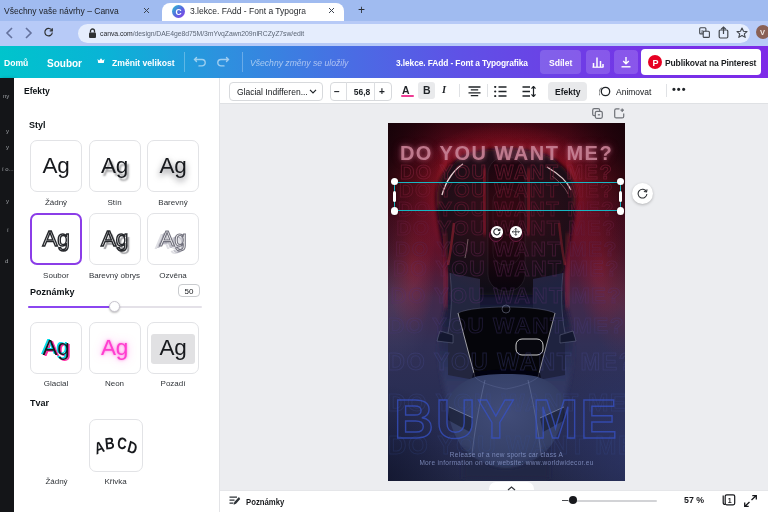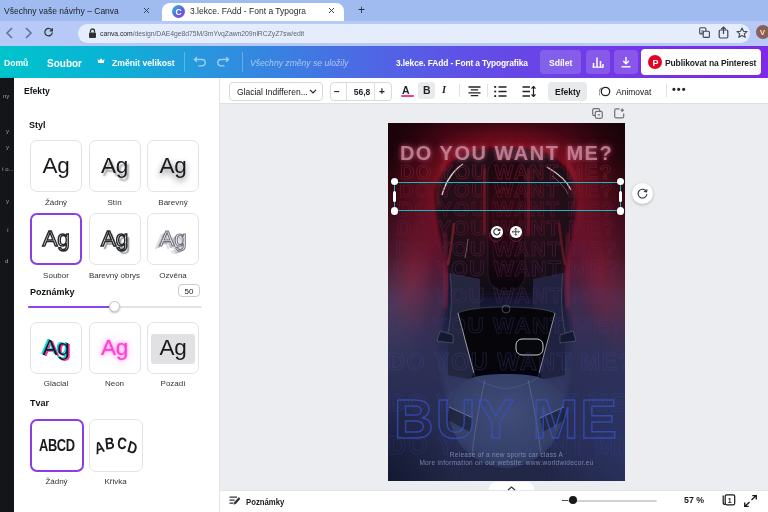--- a/index.html
+++ b/index.html
@@ -221,23 +221,20 @@
     </div>
   <div class="tile" style="left:147px;top:321.5px;">
       <div style="position:absolute;left:3px;top:11px;width:44px;height:30px;background:#e1e1e3;border-radius:3px;"></div>
       <span class="ag" style="position:relative;">Ag</span>
     </div>
   <div class="tlabel" style="left:26px;top:379px;">Glacial</div>
   <div class="tlabel" style="left:84.5px;top:379px;">Neon</div>
   <div class="tlabel" style="left:143px;top:379px;">Pozadí</div>
   <div class="abs phead" style="left:30px;top:398px;">Tvar</div>
 
-  <div class="tile tsel" style="left:29.5px;top:419px;width:54px;height:53px;">
-      <span style="font-size:16.5px;font-weight:700;color:#17191d;display:inline-block;transform:scaleX(0.78);letter-spacing:-0.5px;">ABCD</span>
-    </div>
   <div class="tile" style="left:88.5px;top:419px;width:54px;height:53px;">
     <span class="cv" style="transform:scaleX(0.8) rotate(-18deg) translateY(2.5px);">A</span>
       <span class="cv" style="transform:scaleX(0.8) rotate(-7deg) translateY(-2px);">B</span>
       <span class="cv" style="transform:scaleX(0.8) rotate(7deg) translateY(-2px);">C</span>
       <span class="cv" style="transform:scaleX(0.8) rotate(18deg) translateY(2.5px);">D</span>
   </div>
   <div class="tlabel" style="left:26.5px;top:476.5px;">Žádný</div>
   <div class="tlabel" style="left:85.5px;top:476.5px;">Křivka</div>
 
   <div class="abs" id="canvasarea"></div>

